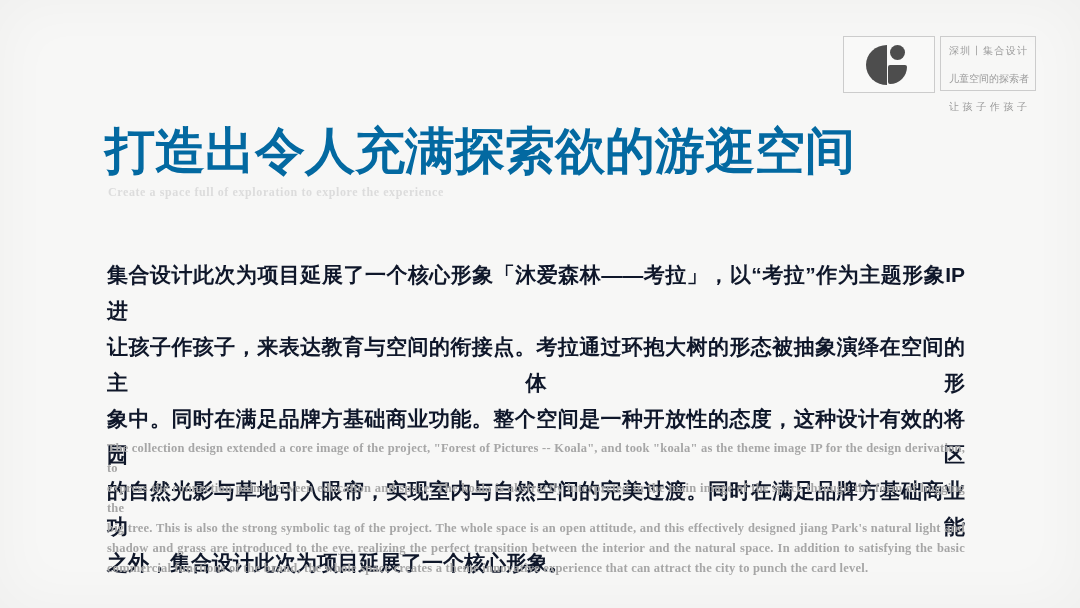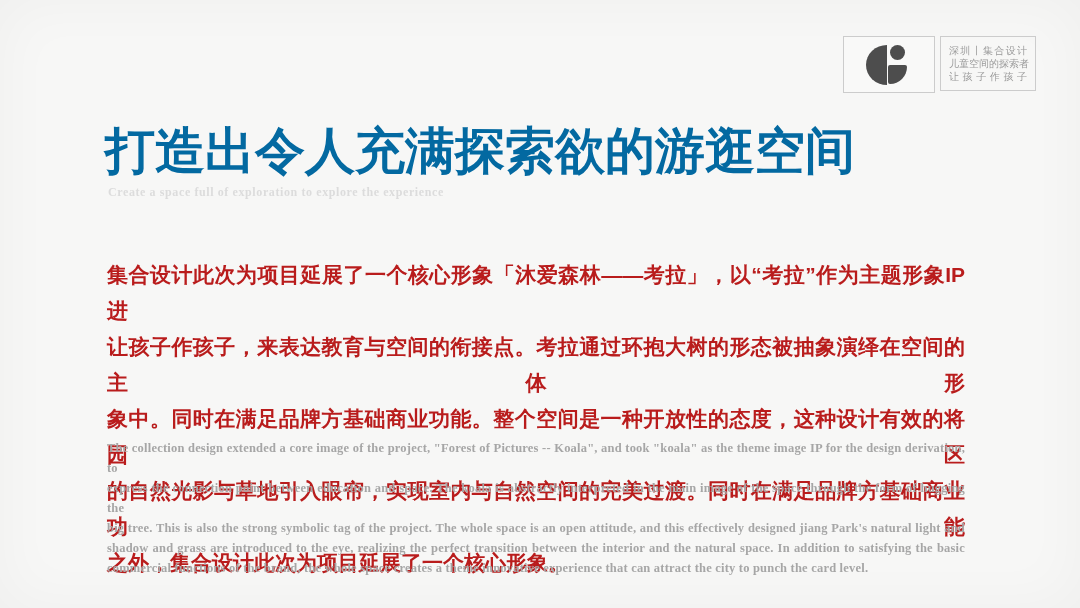--- a/index.html
+++ b/index.html
@@ -67,20 +67,21 @@
     border-radius: 2px 2px 17px 2px;
   }
   .tagline-box {
     width: 96px;
     height: 55px;
     border: 1px solid #cccccc;
     box-sizing: border-box;
     padding: 7px 8px 6px 8px;
     display: flex;
     flex-direction: column;
+    gap: 15px;
   }
   .tagline-line {
     font-size: 10px;
     line-height: 13px;
     color: #9a9a9a;
     text-align: justify;
     text-align-last: justify;
     white-space: nowrap;
   }
 
@@ -108,21 +109,21 @@
     color: #dcdcdc;
     white-space: nowrap;
   }
 
   
   .para-cn {
     position: absolute;
     left: 107px;
     top: 257px;
     width: 858px;
-    color: #b91c1c;
+    color: #0f172a;
     font-weight: 700;
     font-size: 21px;
   }
   .para-cn .line {
     line-height: 36px;
     text-align: justify;
     text-align-last: justify;
   }
   .para-cn .line.last {
     text-align: left;

